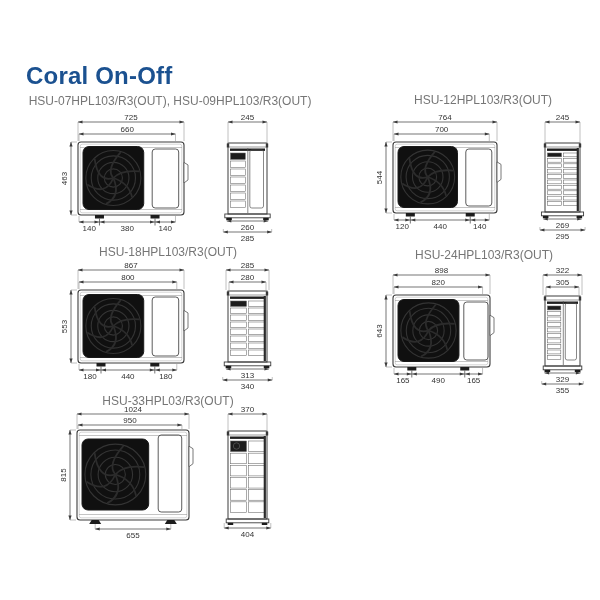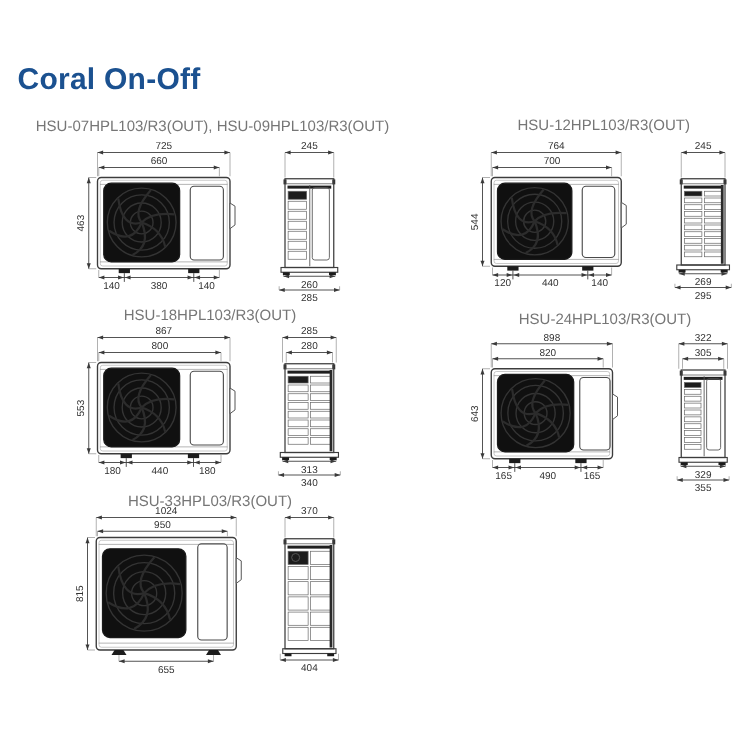--- a/index.html
+++ b/index.html
@@ -1,18 +1,18 @@
 <!DOCTYPE html>
 <html><head>
 <meta charset="utf-8">
 <style>
   html,body{margin:0;padding:0;background:#ffffff;}
   #stage{position:relative;width:600px;height:600px;background:#ffffff;overflow:hidden;
          font-family:"Liberation Sans",sans-serif;}
-  #page-title{position:absolute;left:14px;top:50px;margin:0;font-size:24px;font-weight:700;
+  #page-title{position:absolute;left:14px;top:50px;margin:12px;font-size:24px;font-weight:700;
               letter-spacing:0.2px;}
   #drawing{position:absolute;left:0;top:0;}
   text{user-select:none;}
 </style>
 </head>
 <body>
 
 <div id="stage">
   <h1 id="page-title" style="color: rgb(27, 81, 144);">Coral On-Off</h1>
   <svg id="drawing" width="600" height="600" viewBox="0 0 600 600">

